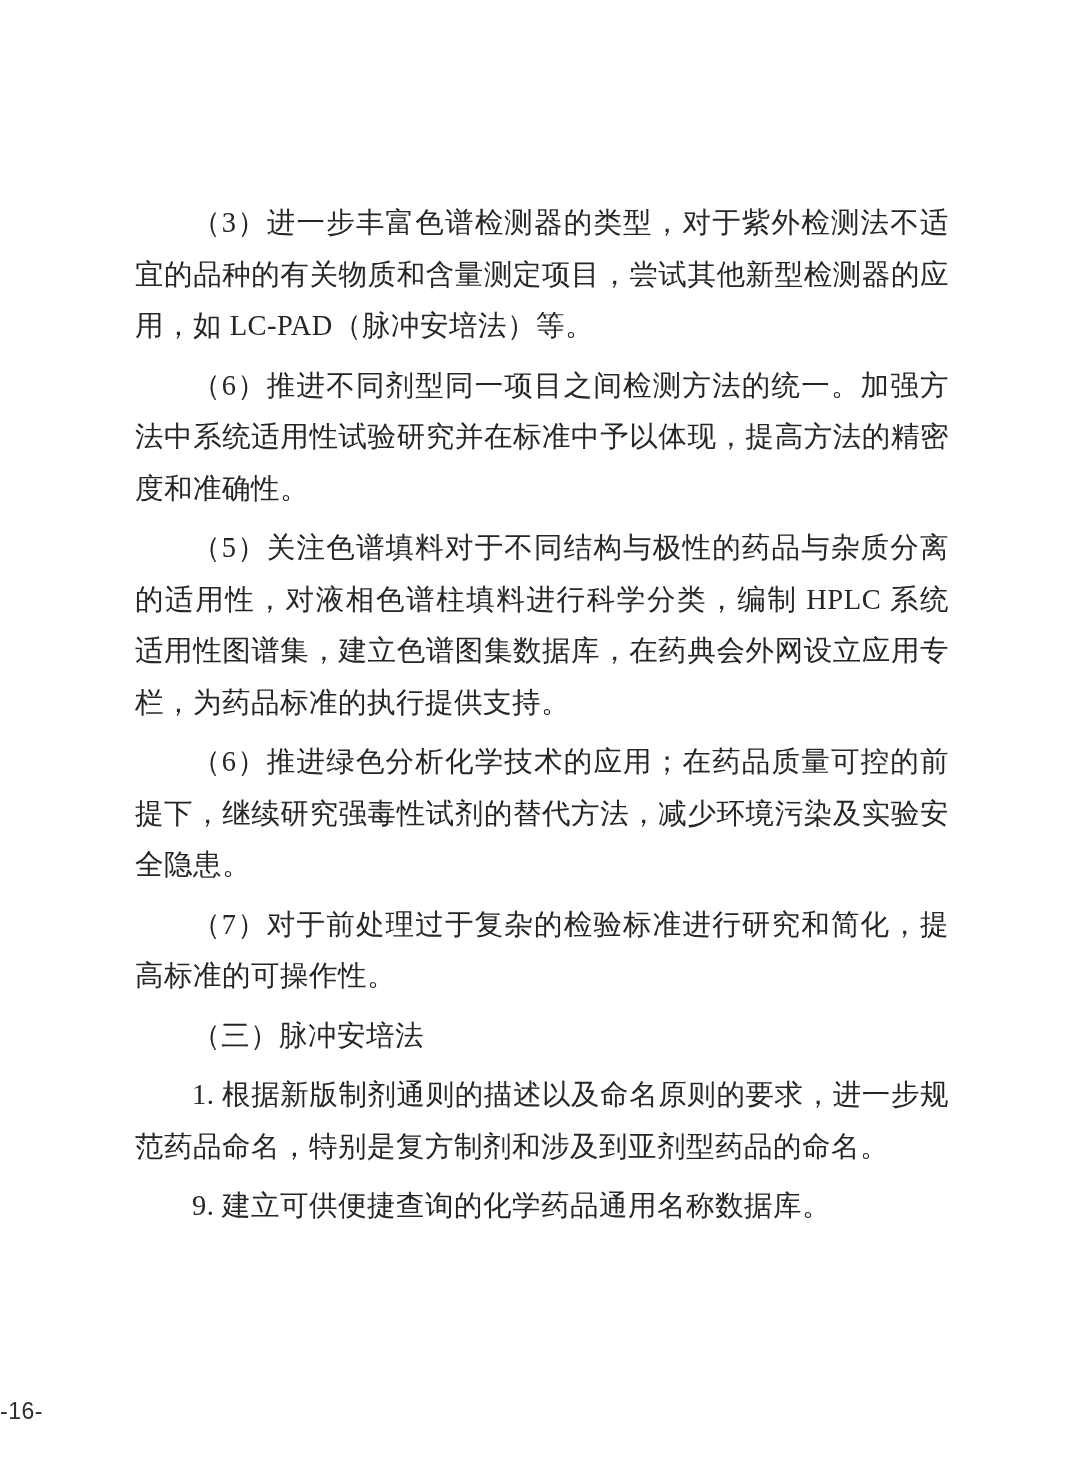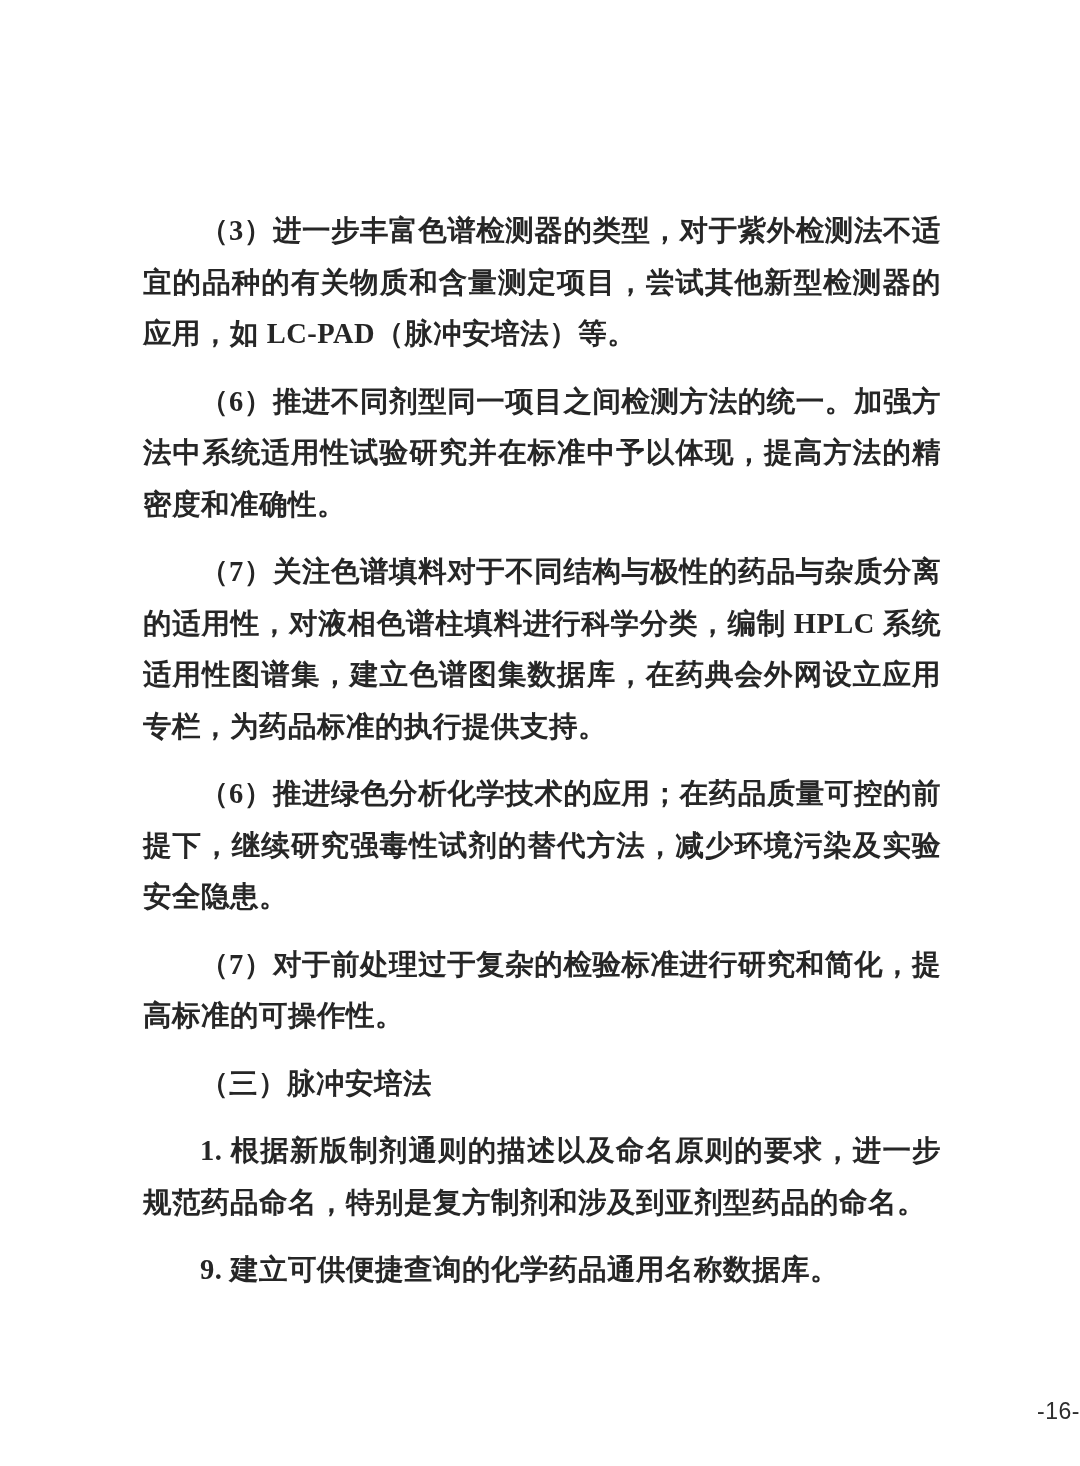--- a/index.html
+++ b/index.html
@@ -19,50 +19,49 @@
     position: absolute;
     left: 127px;
     top: 189px;
     width: 830px;
     color: #262626;
     font-size: 28.5px;
     text-align: justify;
     text-justify: inter-ideograph;
   }
   .content p {
-    margin: 16px;
+    margin: 8px;
     padding: 0;
     line-height: 51.5px;
     text-indent: 2em;
     letter-spacing: 0.5px;
-    font-weight: bold;
   }
   .section-heading {
     
   }
   .footer {
     position: absolute;
     left: 0;
     right: 0;
     top: 1398px;
-    text-align: right;
+    text-align: left;
     font-family: "Liberation Sans", "DejaVu Sans", sans-serif;
     font-size: 23px;
     color: #2e2e2e;
     letter-spacing: 0.5px;
   }
 </style>
 </head>
 <body>
 
 <div class="page">
   <div class="content">
     <p>（3）进一步丰富色谱检测器的类型，对于紫外检测法不适宜的品种的有关物质和含量测定项目，尝试其他新型检测器的应用，如 LC-PAD（脉冲安培法）等。</p>
     <p>（6）推进不同剂型同一项目之间检测方法的统一。加强方法中系统适用性试验研究并在标准中予以体现，提高方法的精密度和准确性。</p>
-    <p>（7）关注色谱填料对于不同结构与极性的药品与杂质分离的适用性，对液相色谱柱填料进行科学分类，编制 HPLC 系统适用性图谱集，建立色谱图集数据库，在药典会外网设立应用专栏，为药品标准的执行提供支持。</p>
+    <p>（5）关注色谱填料对于不同结构与极性的药品与杂质分离的适用性，对液相色谱柱填料进行科学分类，编制 HPLC 系统适用性图谱集，建立色谱图集数据库，在药典会外网设立应用专栏，为药品标准的执行提供支持。</p>
     <p>（6）推进绿色分析化学技术的应用；在药品质量可控的前提下，继续研究强毒性试剂的替代方法，减少环境污染及实验安全隐患。</p>
     <p>（7）对于前处理过于复杂的检验标准进行研究和简化，提高标准的可操作性。</p>
     <p class="section-heading">（三）脉冲安培法</p>
     <p>1. 根据新版制剂通则的描述以及命名原则的要求，进一步规范药品命名，特别是复方制剂和涉及到亚剂型药品的命名。</p>
     <p>9. 建立可供便捷查询的化学药品通用名称数据库。</p>
   </div>
   <div class="footer">-16-</div>
 </div>
 
 </body></html>

